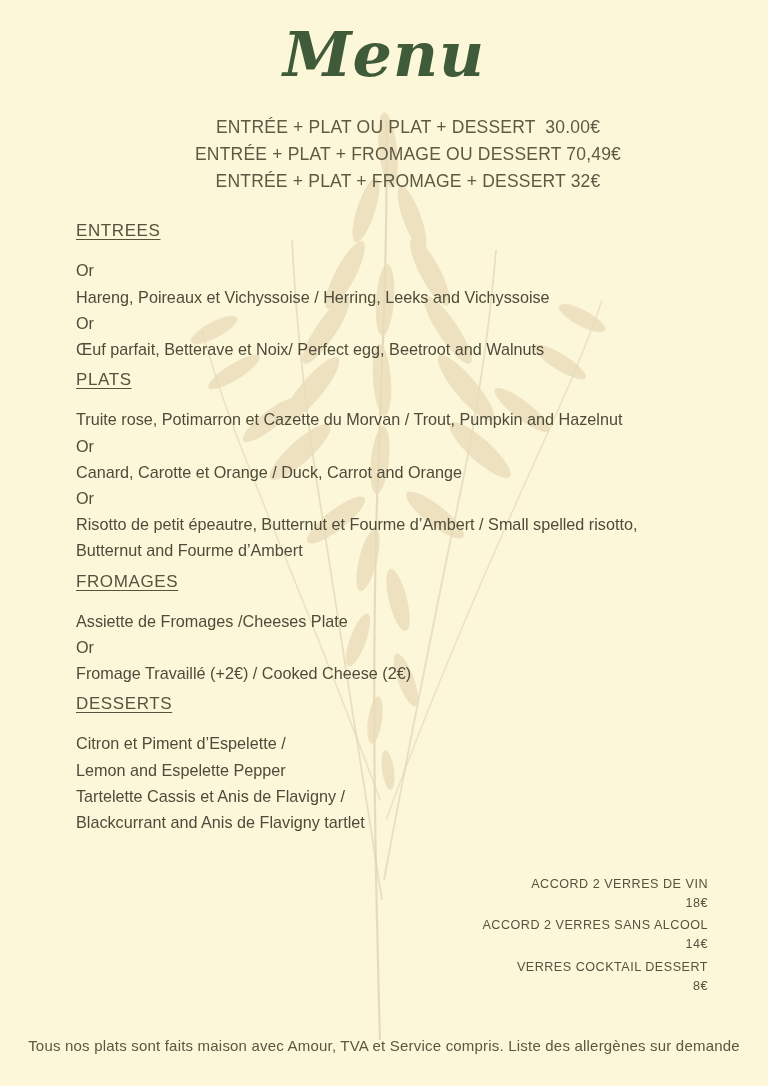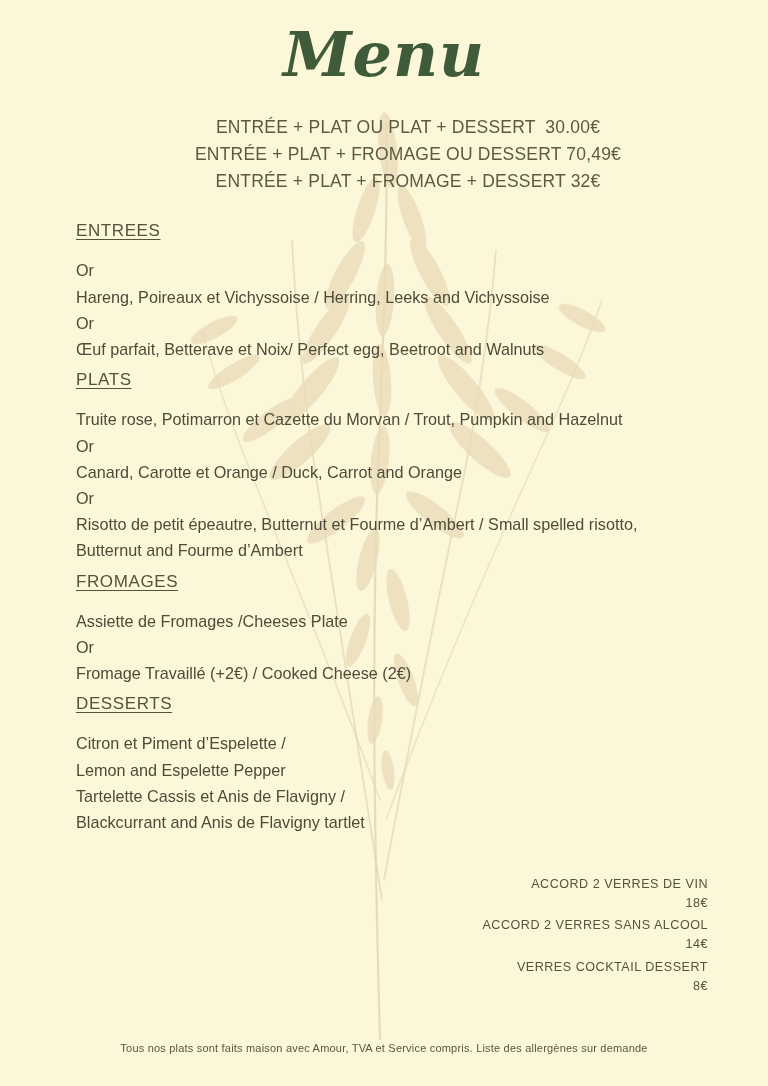--- a/index.html
+++ b/index.html
@@ -116,21 +116,21 @@
     margin-bottom: 4px;
   }
 
   
   .footer {
     position: absolute;
     left: 0;
     right: 0;
     bottom: 32px;
     text-align: center;
-    font-size: 11px;
+    font-size: 15px;
     color: #5a5742;
     letter-spacing: 0.2px;
     z-index: 3;
   }
 </style>
 </head>
 <body>
 
 <svg class="botanical" viewBox="0 0 520 1050" aria-hidden="true">
   <g opacity="0.55" fill="#d8c49e">

